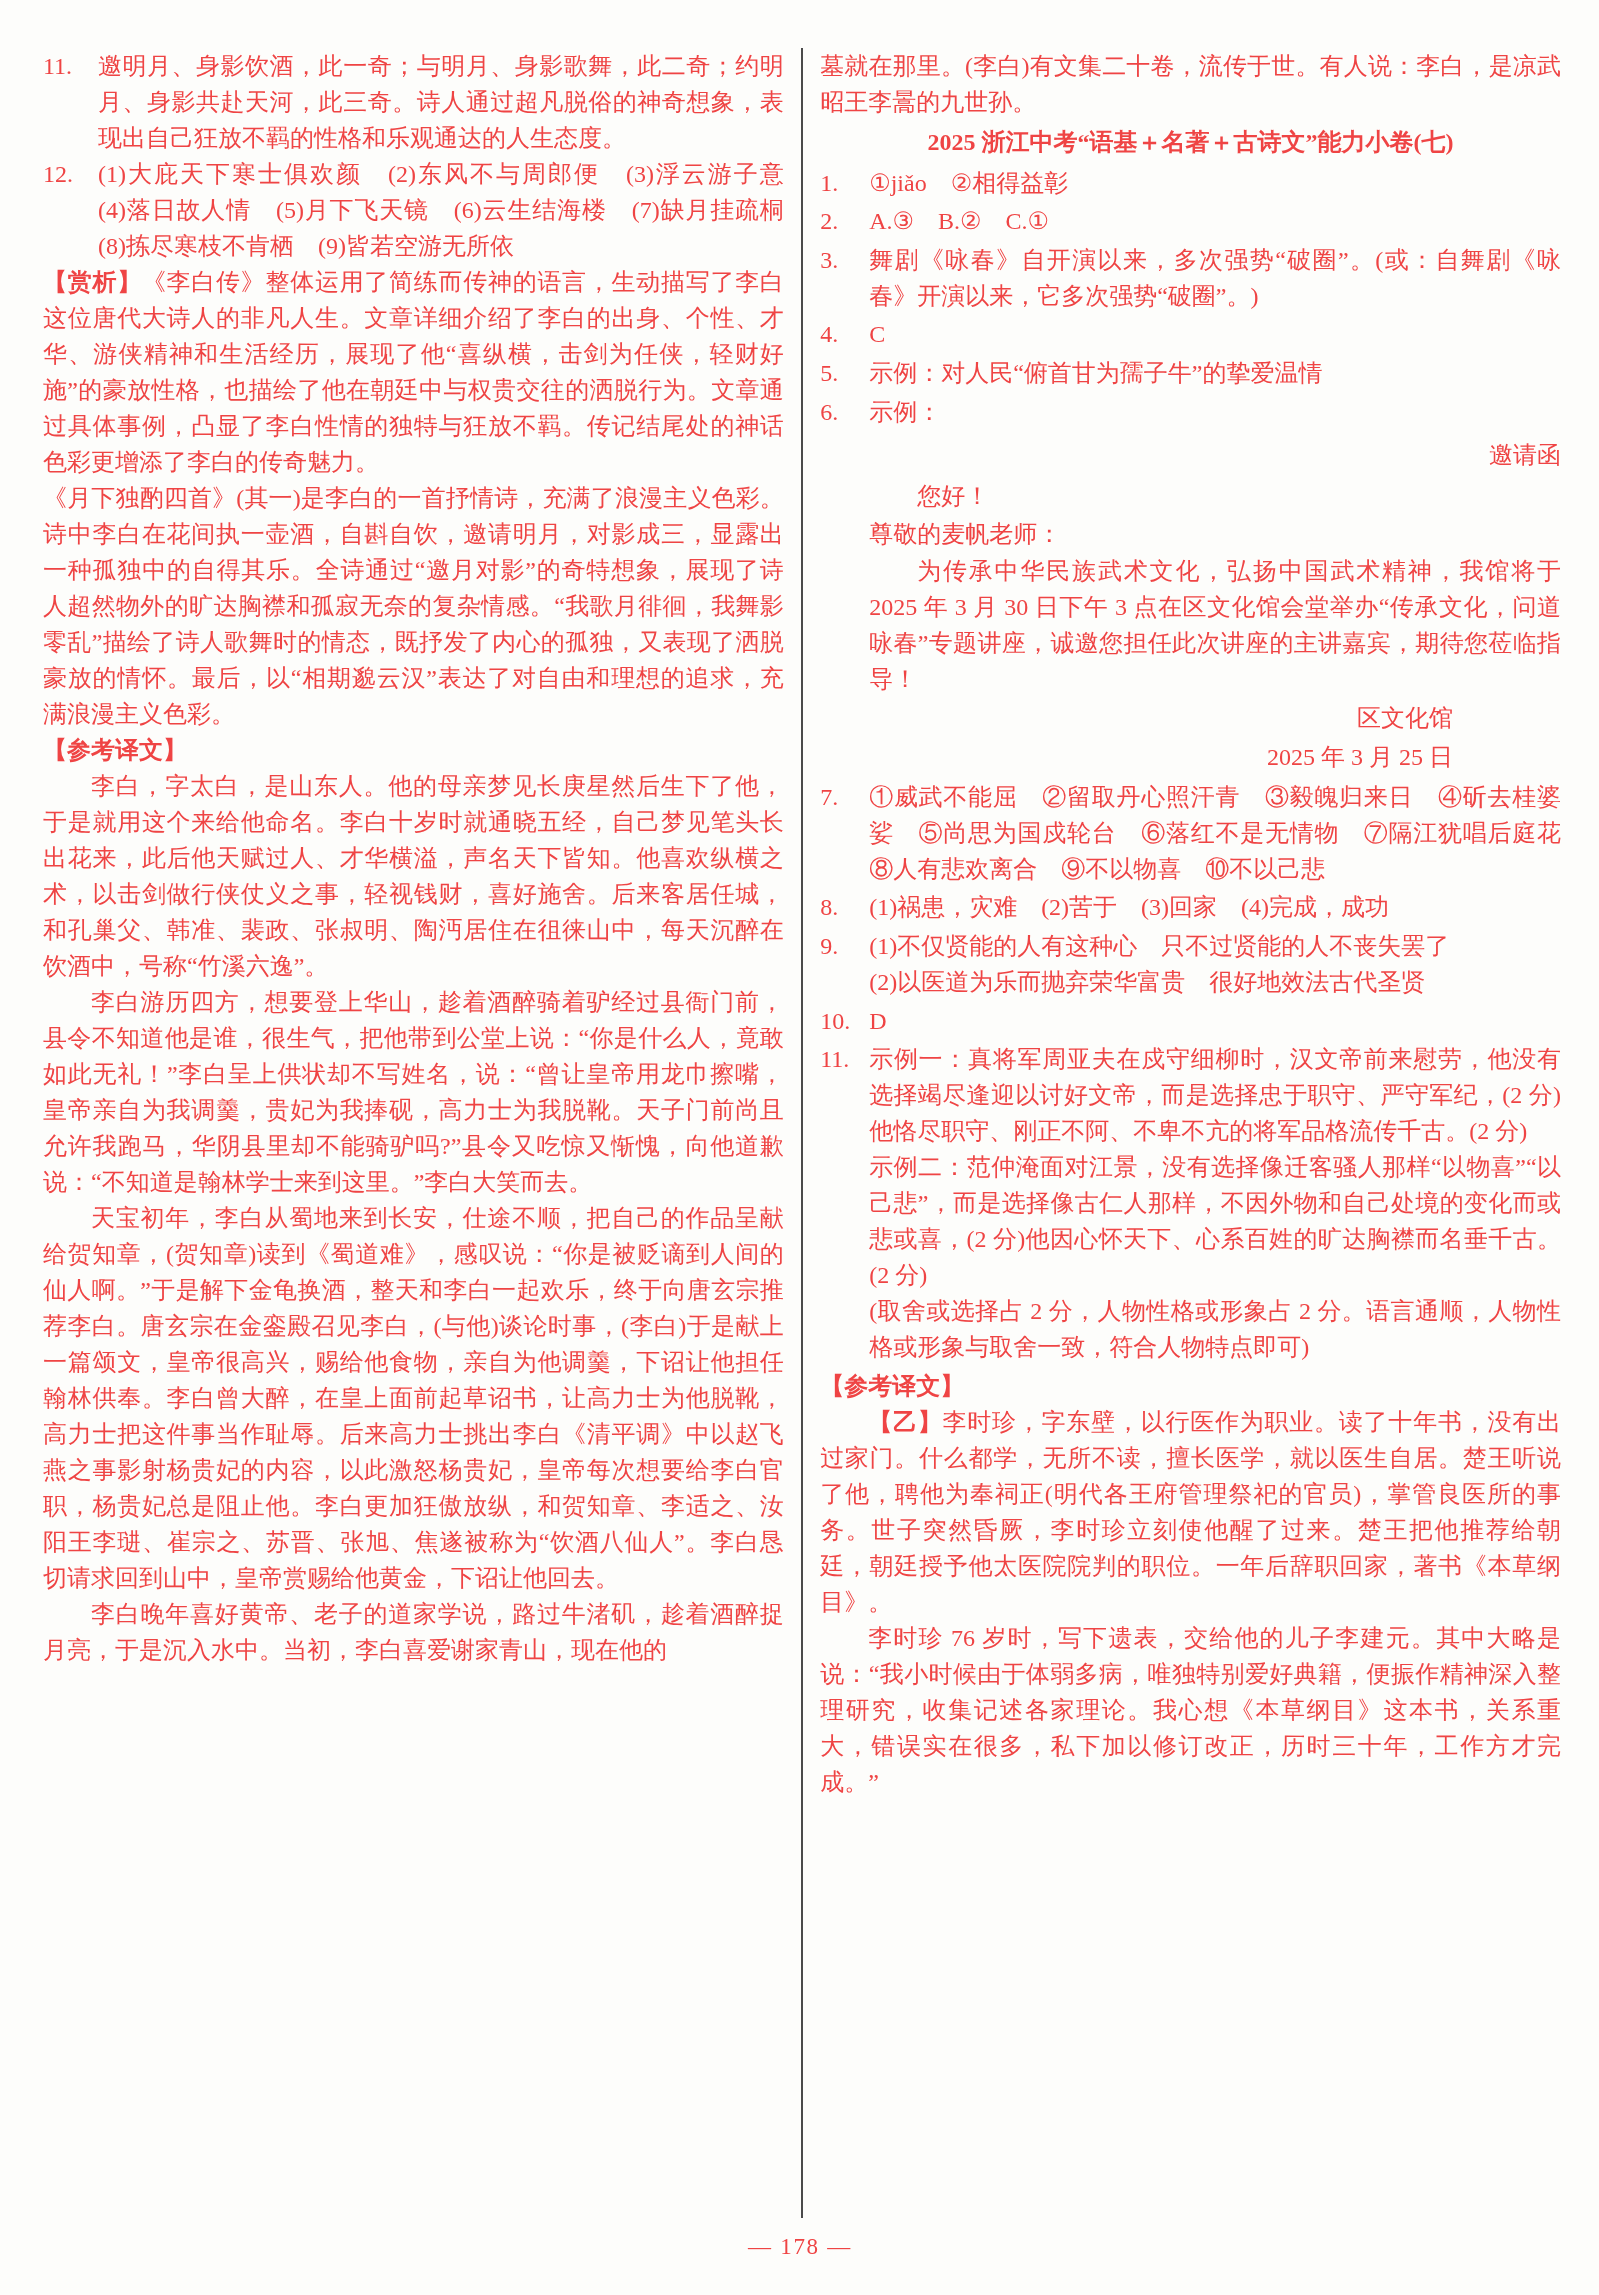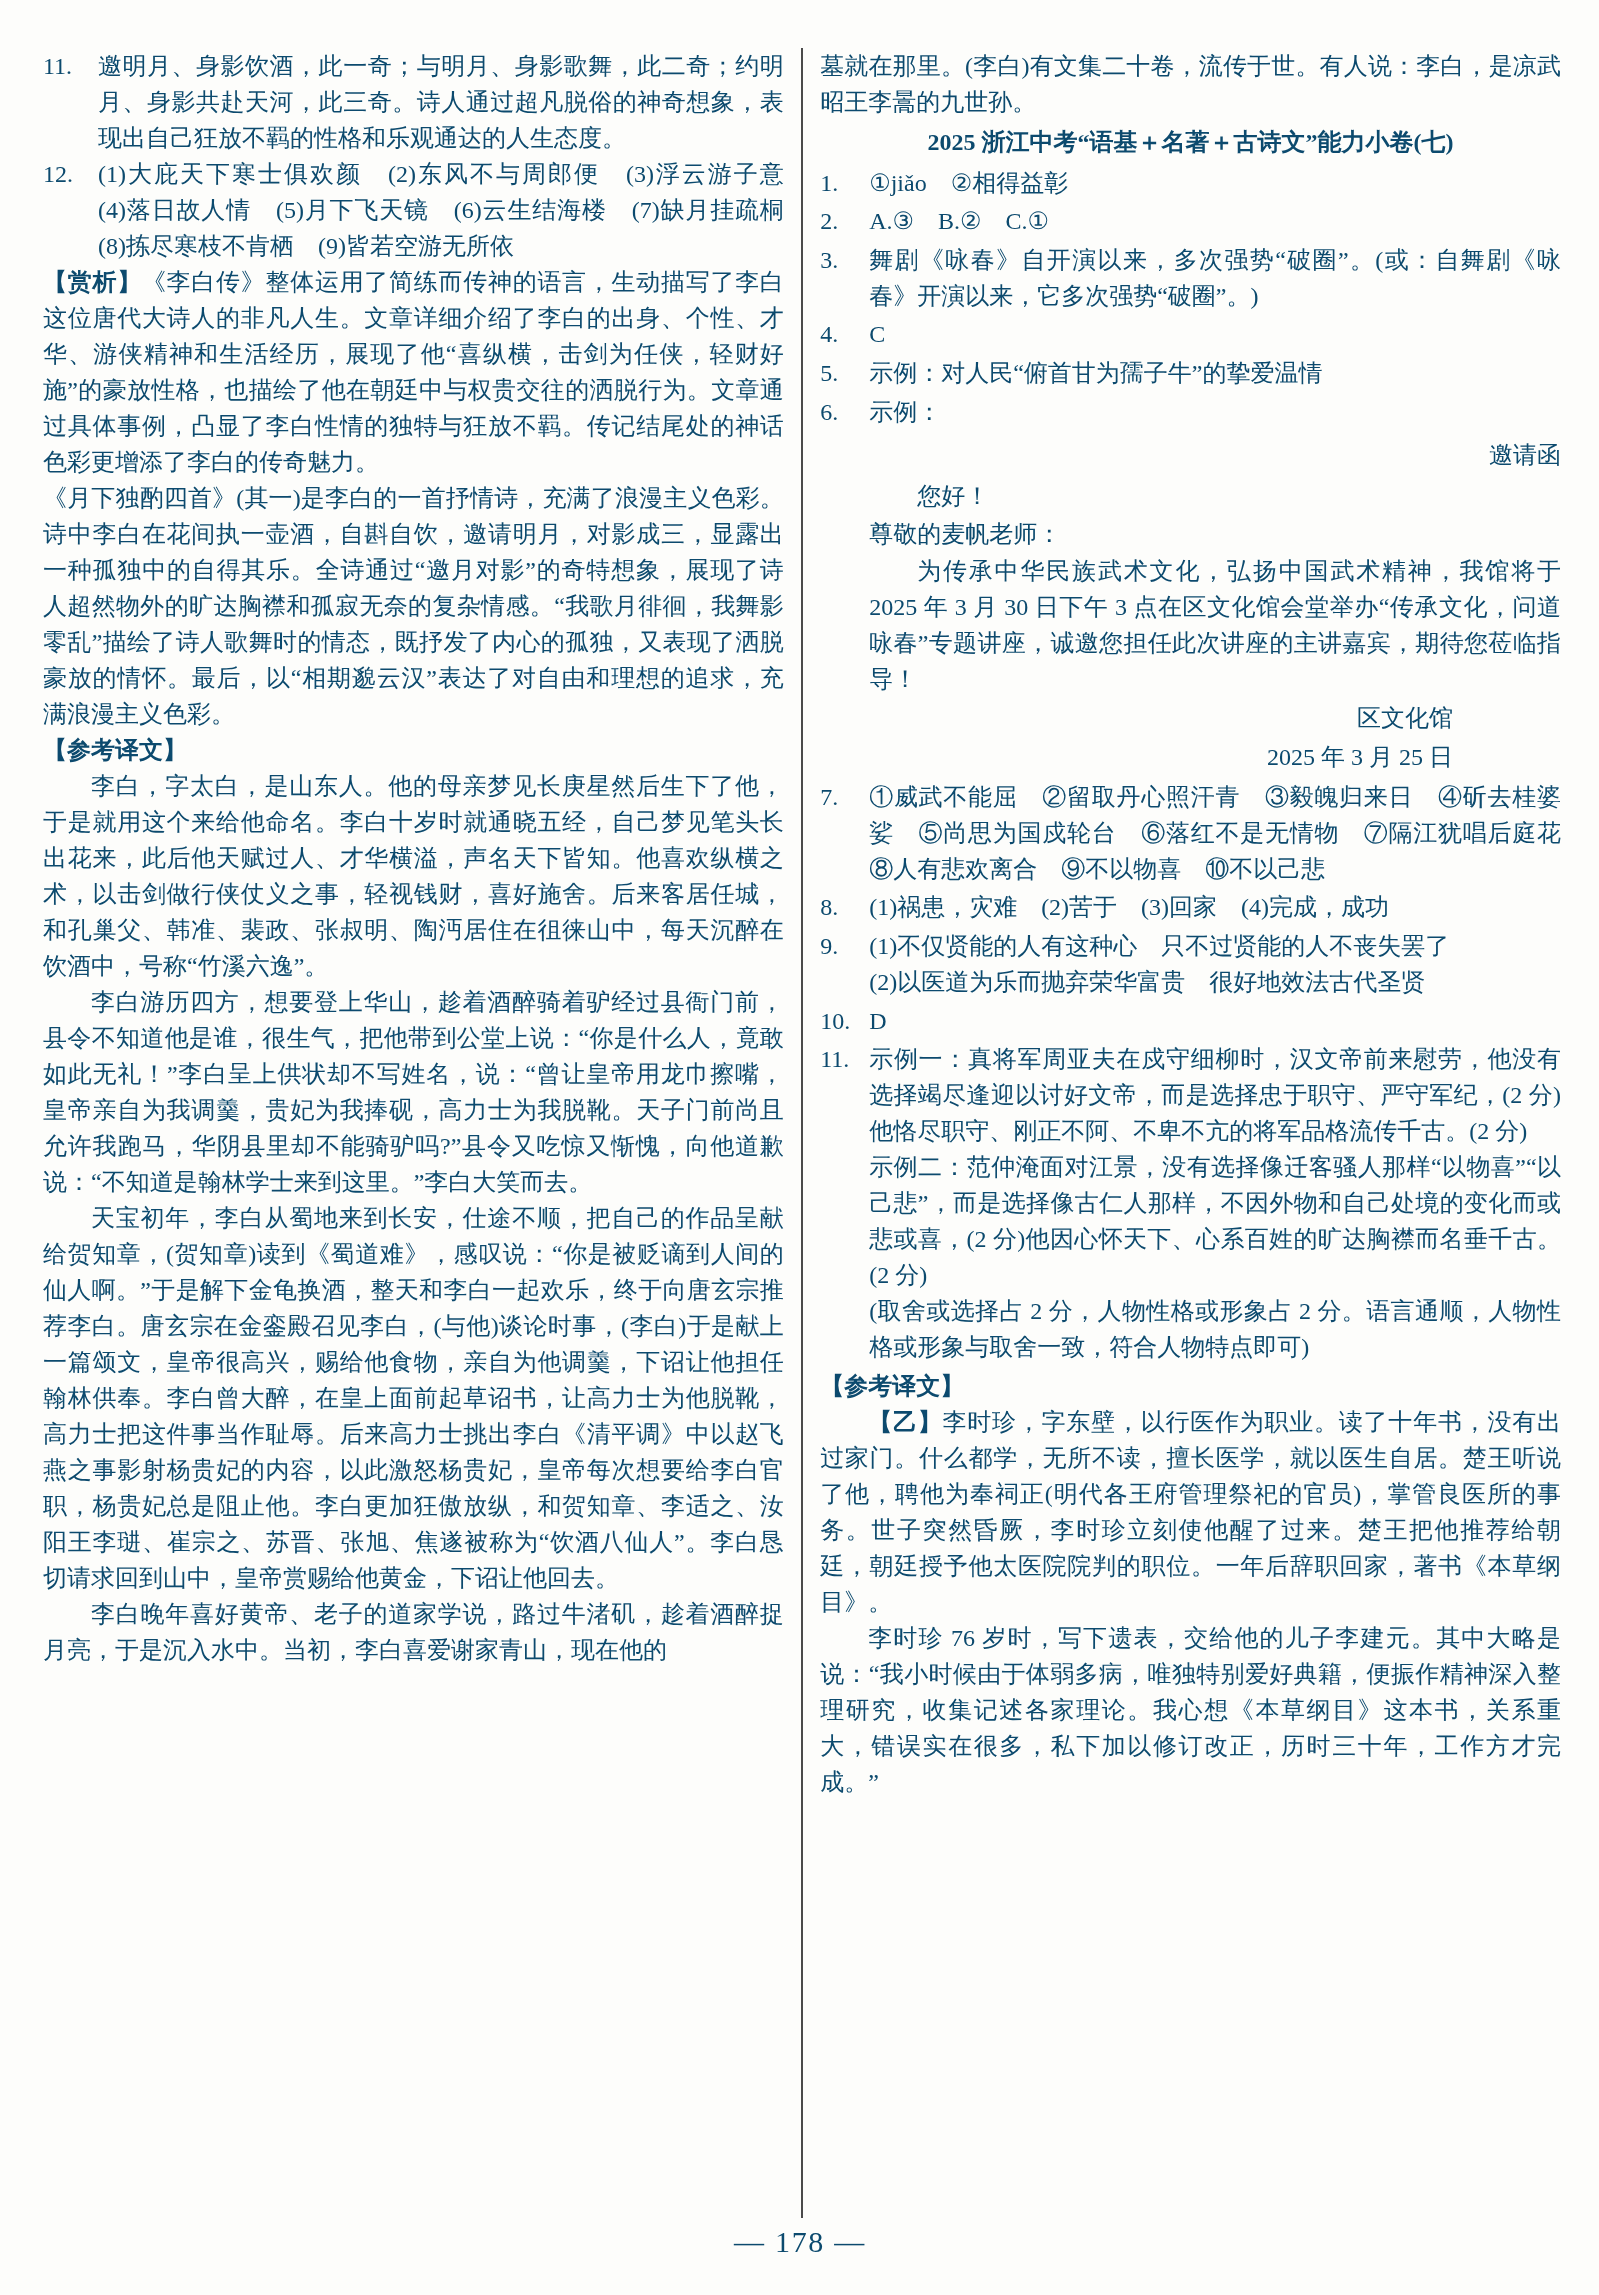--- a/index.html
+++ b/index.html
@@ -2,21 +2,21 @@
 <html style="font-size:14px"><head>
 <meta charset="utf-8">
 <style>
   * { margin: 0; padding: 0; box-sizing: border-box; }
   html, body { background: #ffffff; }
   .page {
     width: 1600px;
     height: 2295px;
     margin: 0 auto;
     background: #fdfdfb;
-    color: #0c4a6e;
+    color: #ef4444;
     font-family: "Liberation Serif", "DejaVu Serif", serif;
     font-size: 24px;
     line-height: 1.5;
     padding: 48px 39px 35px 43px;
     position: relative;
     overflow: hidden;
   }
   .columns { display: flex; align-items: stretch; height: 2170px; }
   .col { width: 741px; }
   .divider { width: 1.7px; background: #4a4a4a; margin: 0 17.3px; }
@@ -42,21 +42,21 @@
   .letter-title { text-align: right; margin: 7px 0 5.2px 0; }
   .letter-line { margin-bottom: 1.7px; }
   .letter-sign { text-align: right; padding-right: 4.5em; margin-top: 3px; }
 
   .footer {
     position: absolute;
     left: 0;
     bottom: 31px;
     width: 100%;
     text-align: center;
-    font-size: 30px;
+    font-size: 23px;
     letter-spacing: 1.7px;
   }
 </style>
 </head>
 <body>
 
 <div class="page">
   <div class="columns">
 
     <div class="col col-left">

